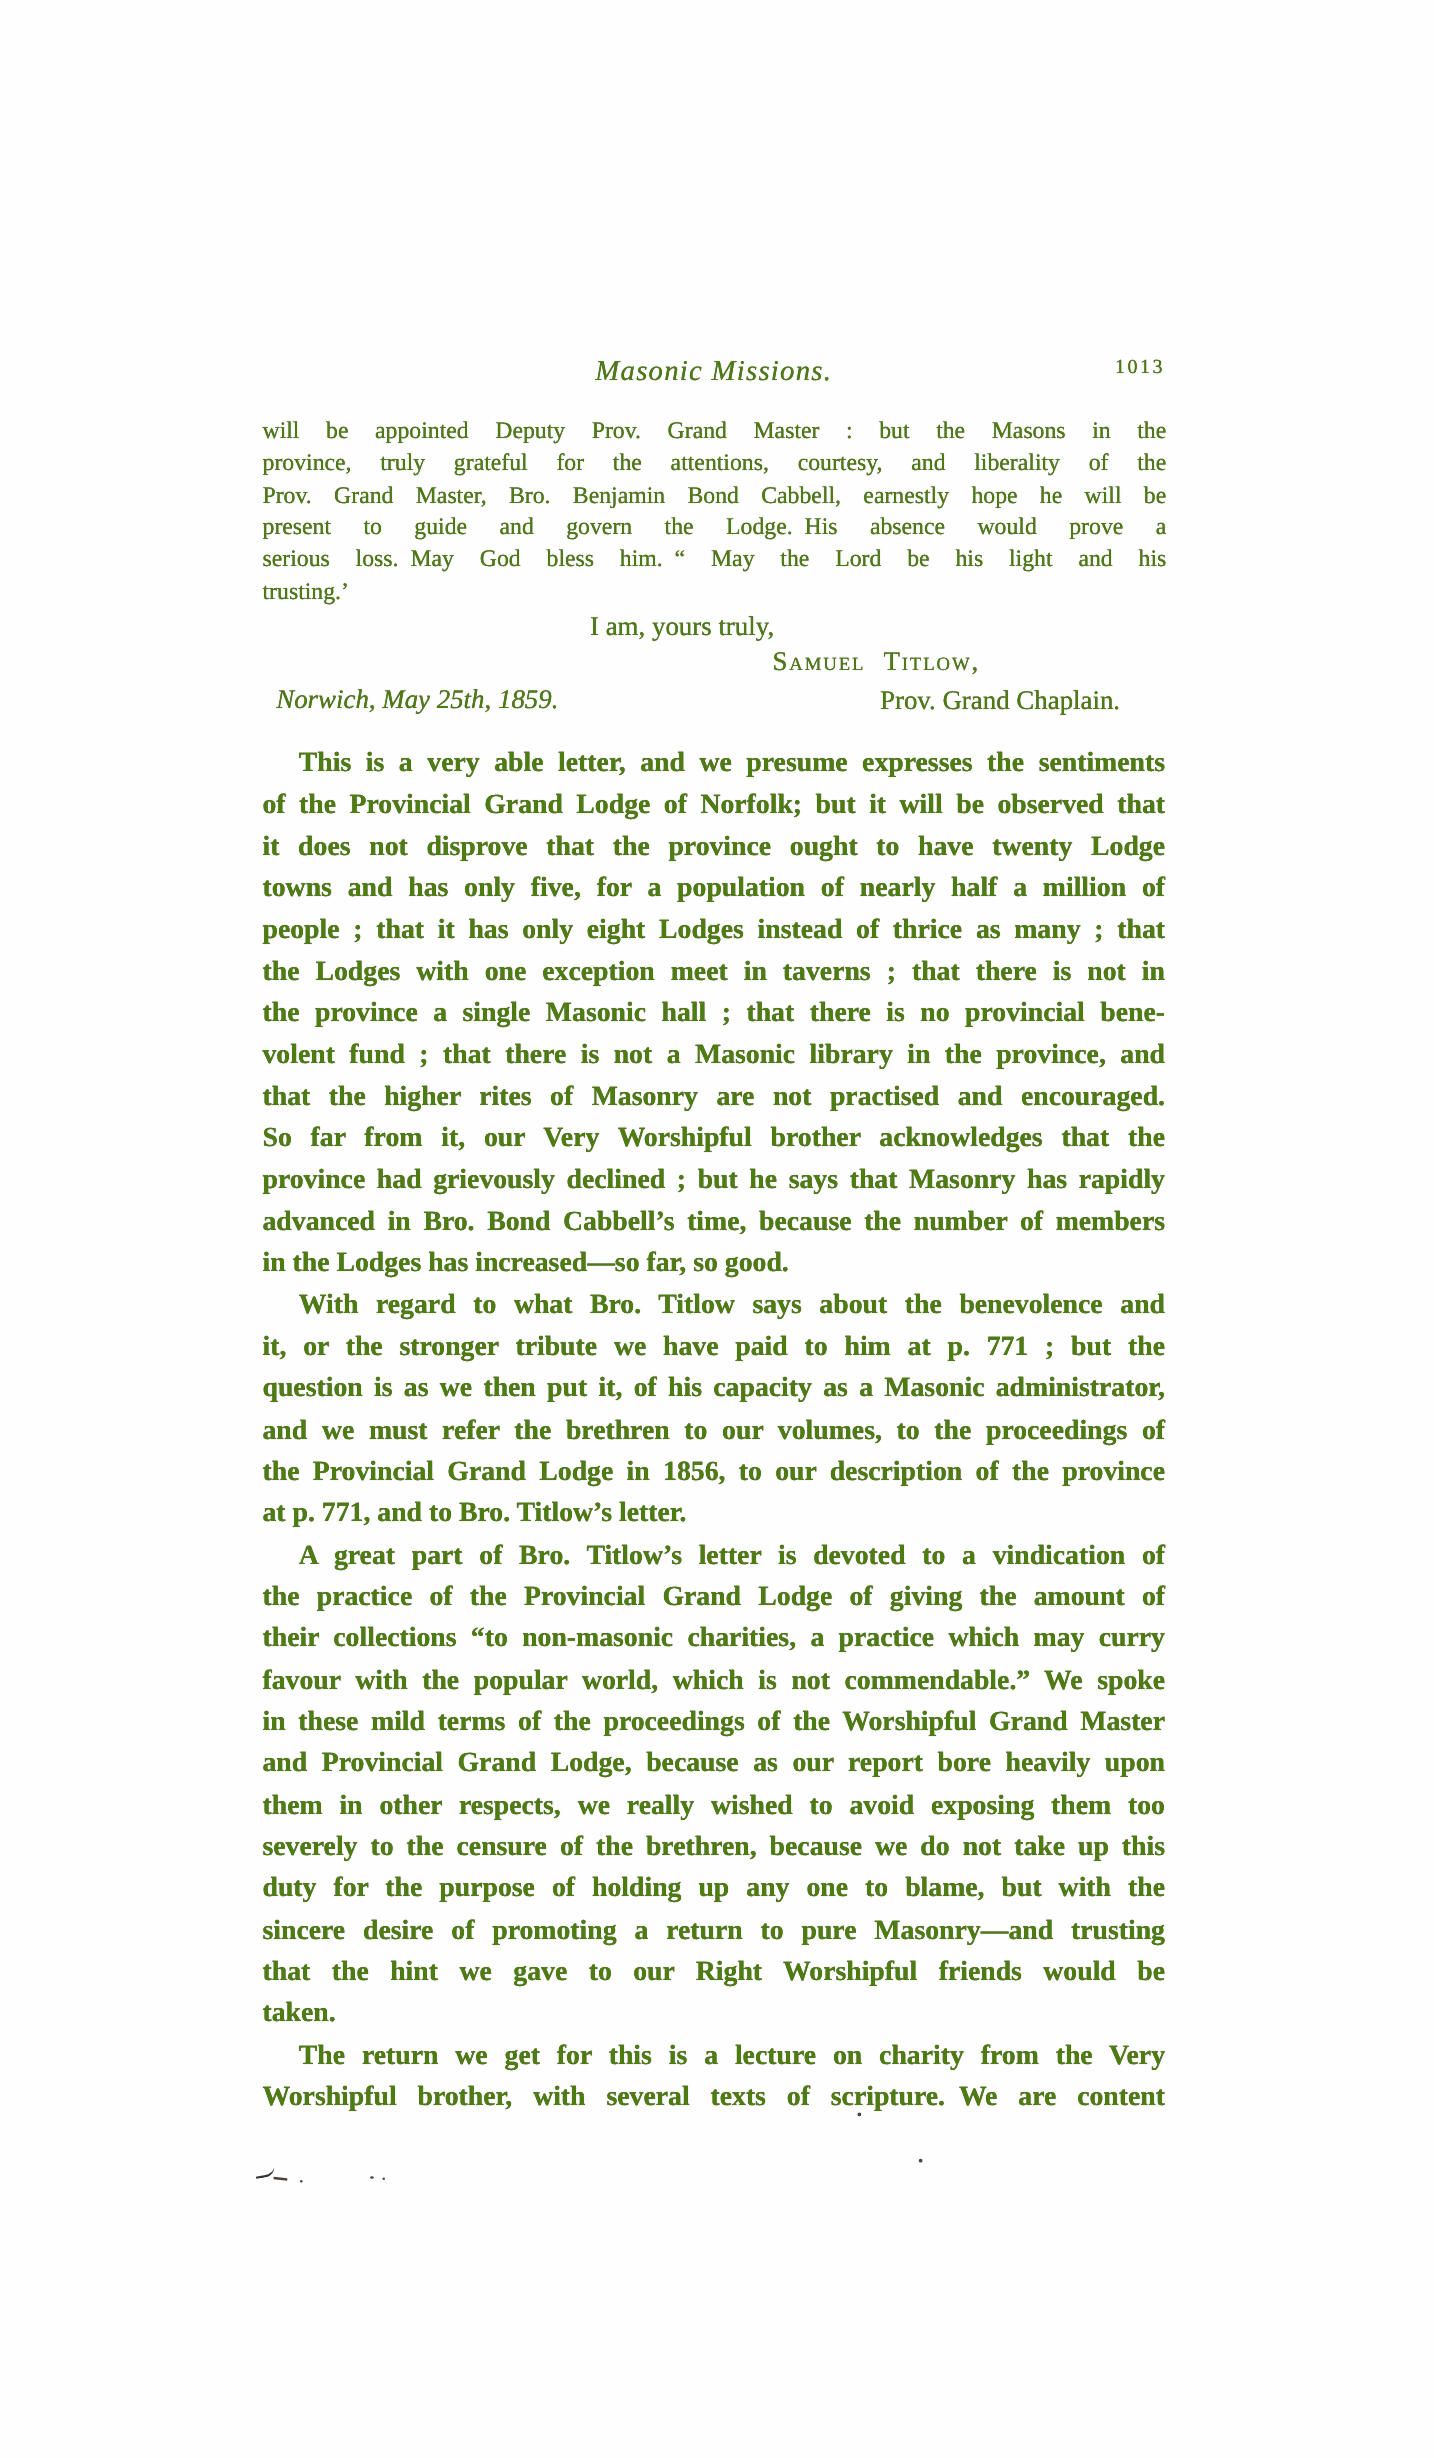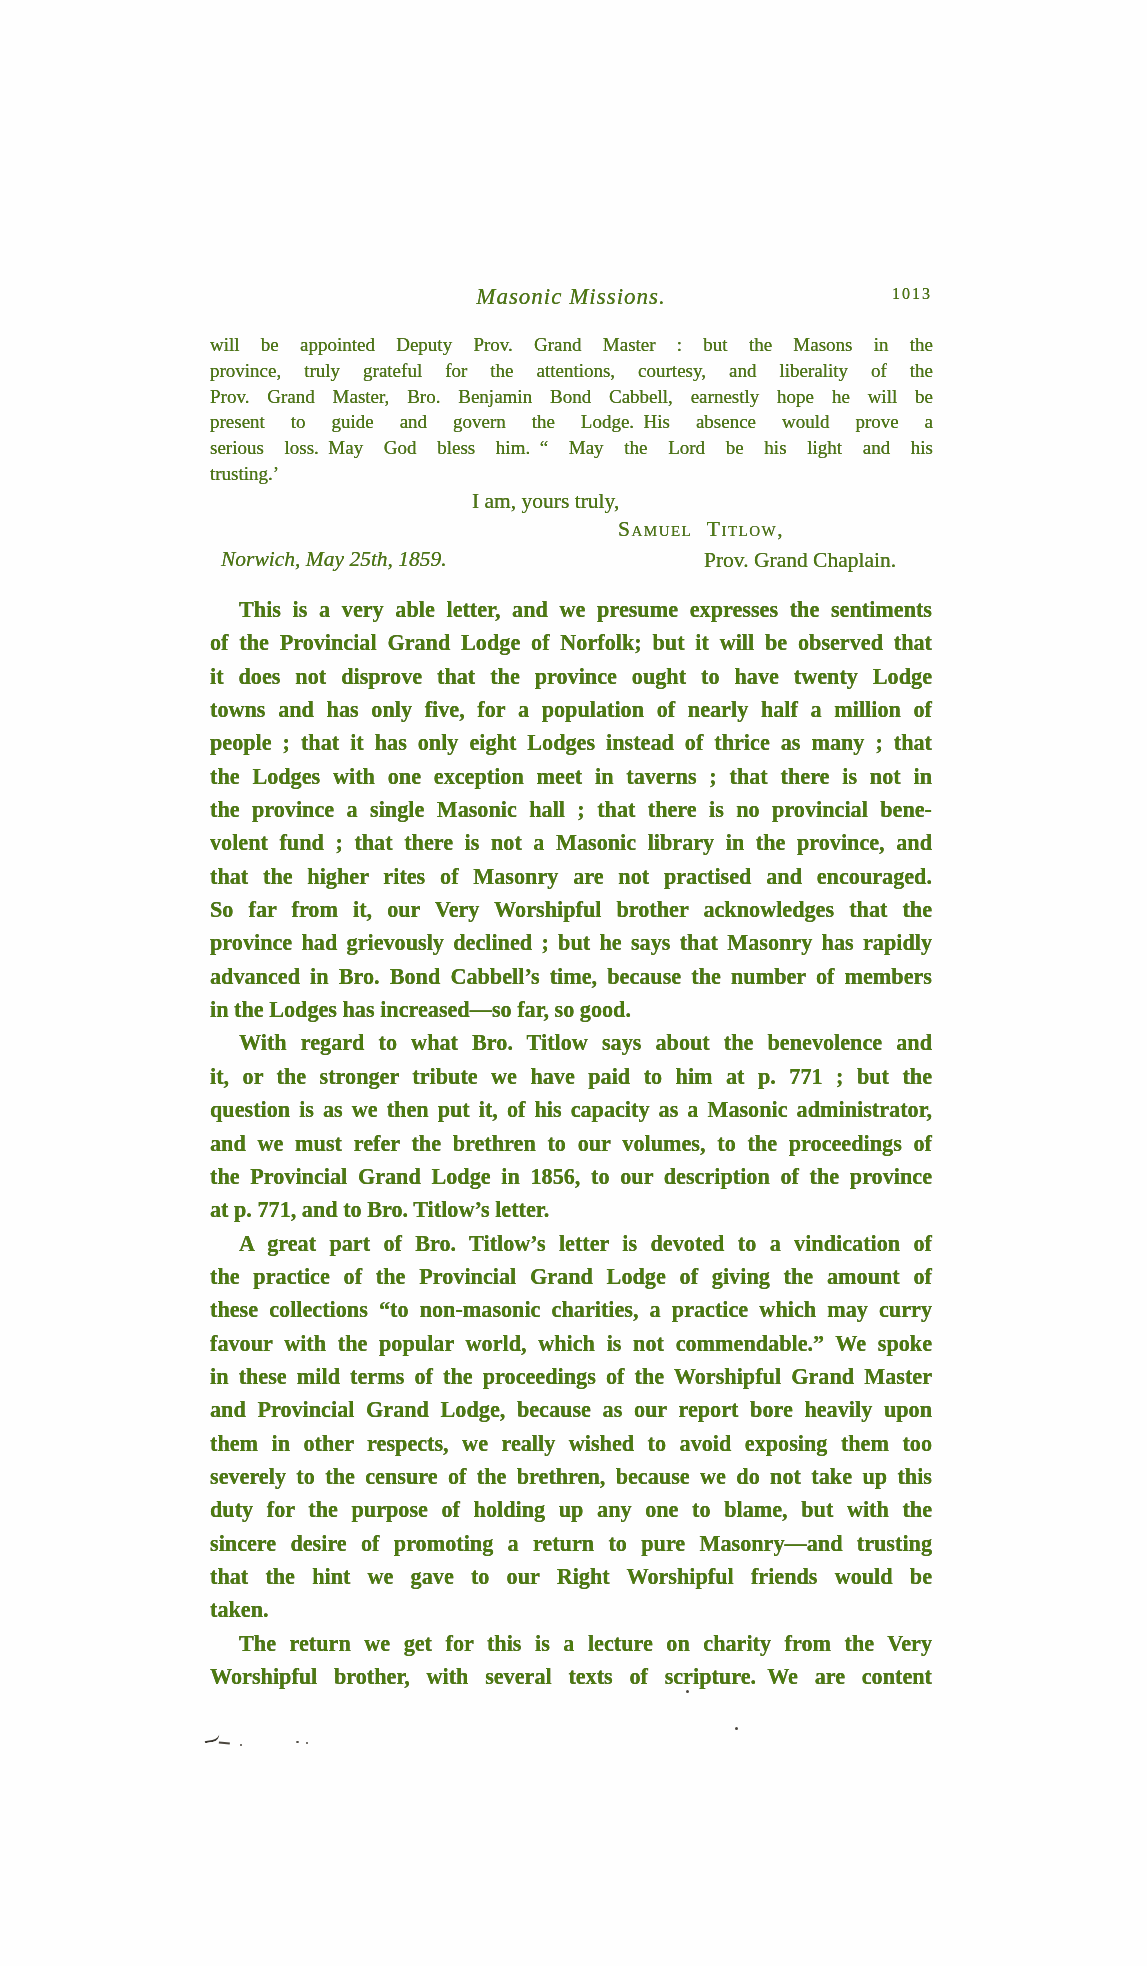--- a/index.html
+++ b/index.html
@@ -155,21 +155,21 @@
         <div class="jline indent">With regard to what Bro. Titlow says about the benevolence and</div>
         <div class="jline">it, or the stronger tribute we have paid to him at p. 771 ; but the</div>
         <div class="jline">question is as we then put it, of his capacity as a Masonic administrator,</div>
         <div class="jline">and we must refer the brethren to our volumes, to the proceedings of</div>
         <div class="jline">the Provincial Grand Lodge in 1856, to our description of the province</div>
         <div class="jline last">at p. 771, and to Bro. Titlow’s letter.</div>
       </div>
       <div class="para">
         <div class="jline indent">A great part of Bro. Titlow’s letter is devoted to a vindication of</div>
         <div class="jline">the practice of the Provincial Grand Lodge of giving the amount of</div>
-        <div class="jline">these collections “to non-masonic charities, a practice which may curry</div>
+        <div class="jline">their collections “to non-masonic charities, a practice which may curry</div>
         <div class="jline">favour with the popular world, which is not commendable.” We spoke</div>
         <div class="jline">in these mild terms of the proceedings of the Worshipful Grand Master</div>
         <div class="jline">and Provincial Grand Lodge, because as our report bore heavily upon</div>
         <div class="jline">them in other respects, we really wished to avoid exposing them too</div>
         <div class="jline">severely to the censure of the brethren, because we do not take up this</div>
         <div class="jline">duty for the purpose of holding up any one to blame, but with the</div>
         <div class="jline">sincere desire of promoting a return to pure Masonry—and trusting</div>
         <div class="jline">that the hint we gave to our Right Worshipful friends would be</div>
         <div class="jline last">taken.</div>
       </div>

